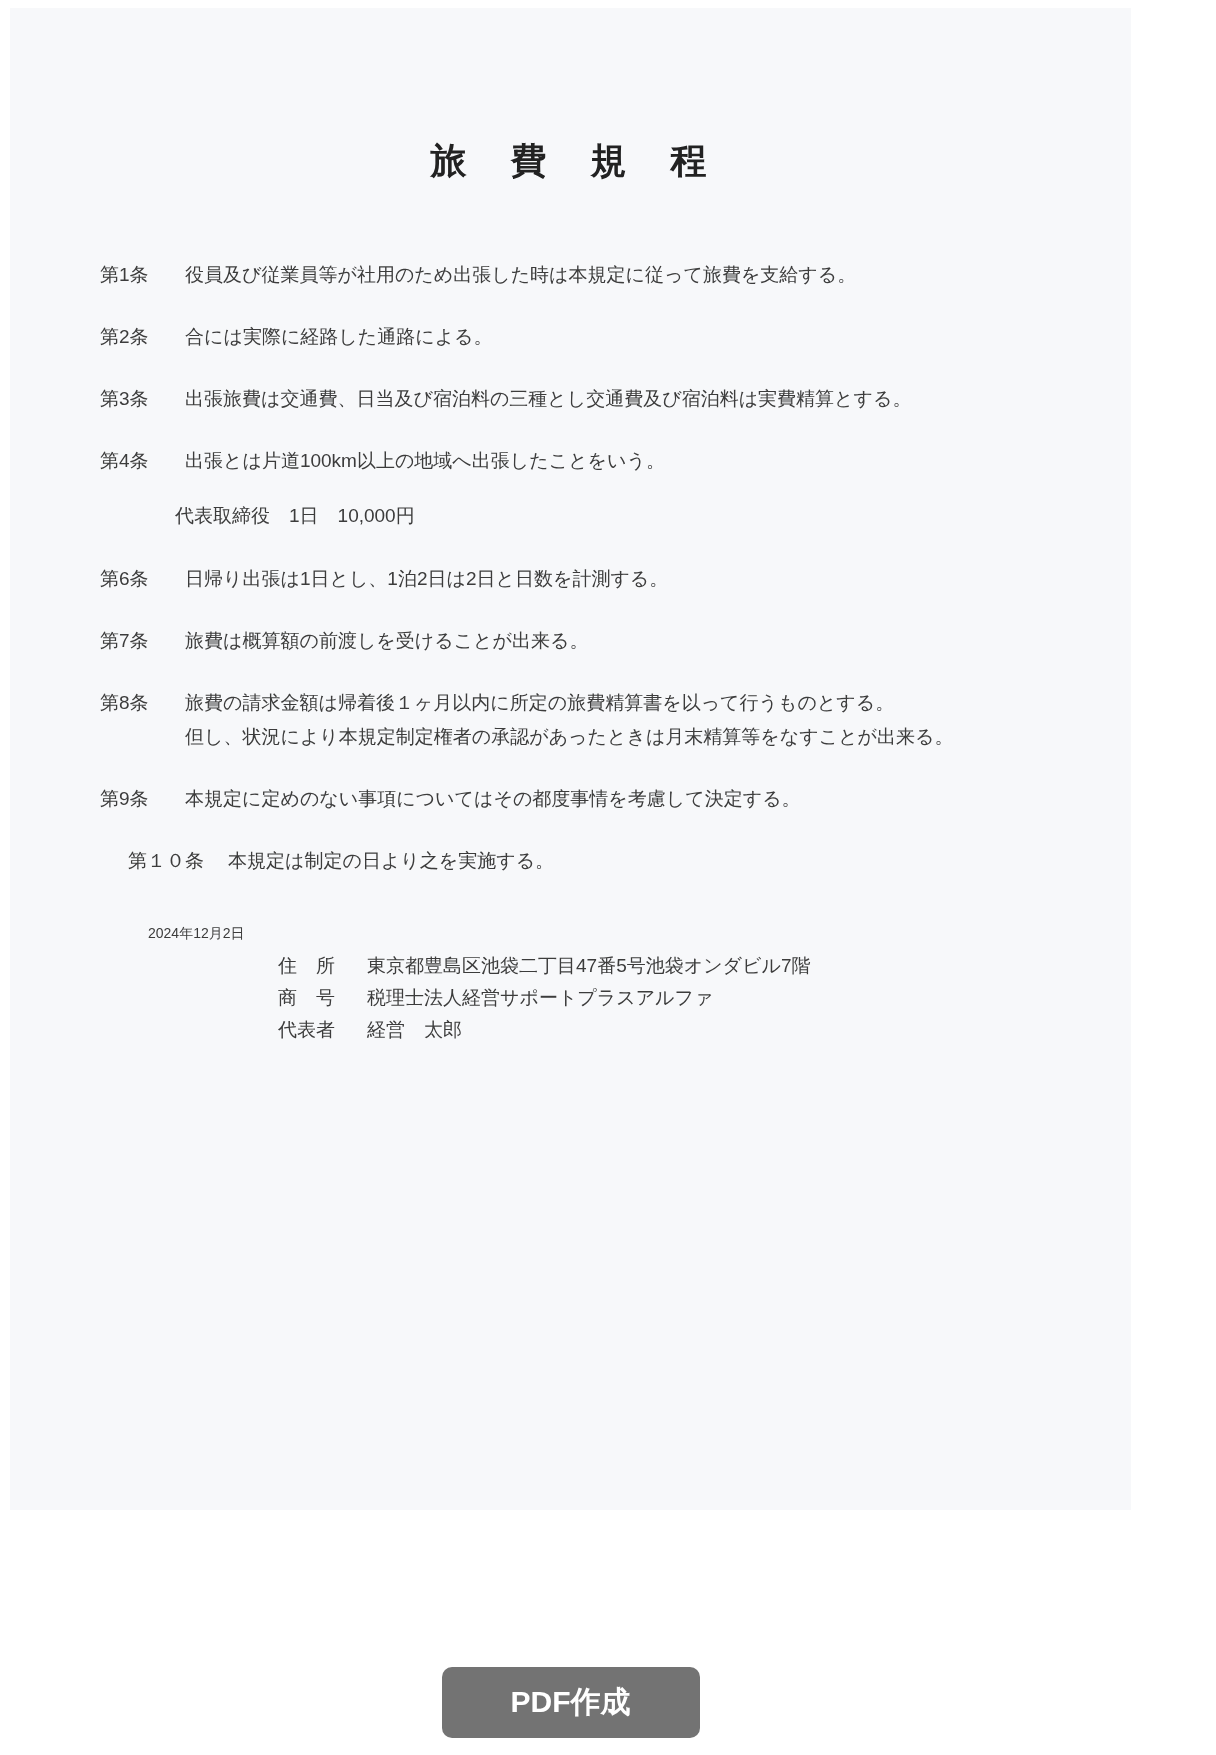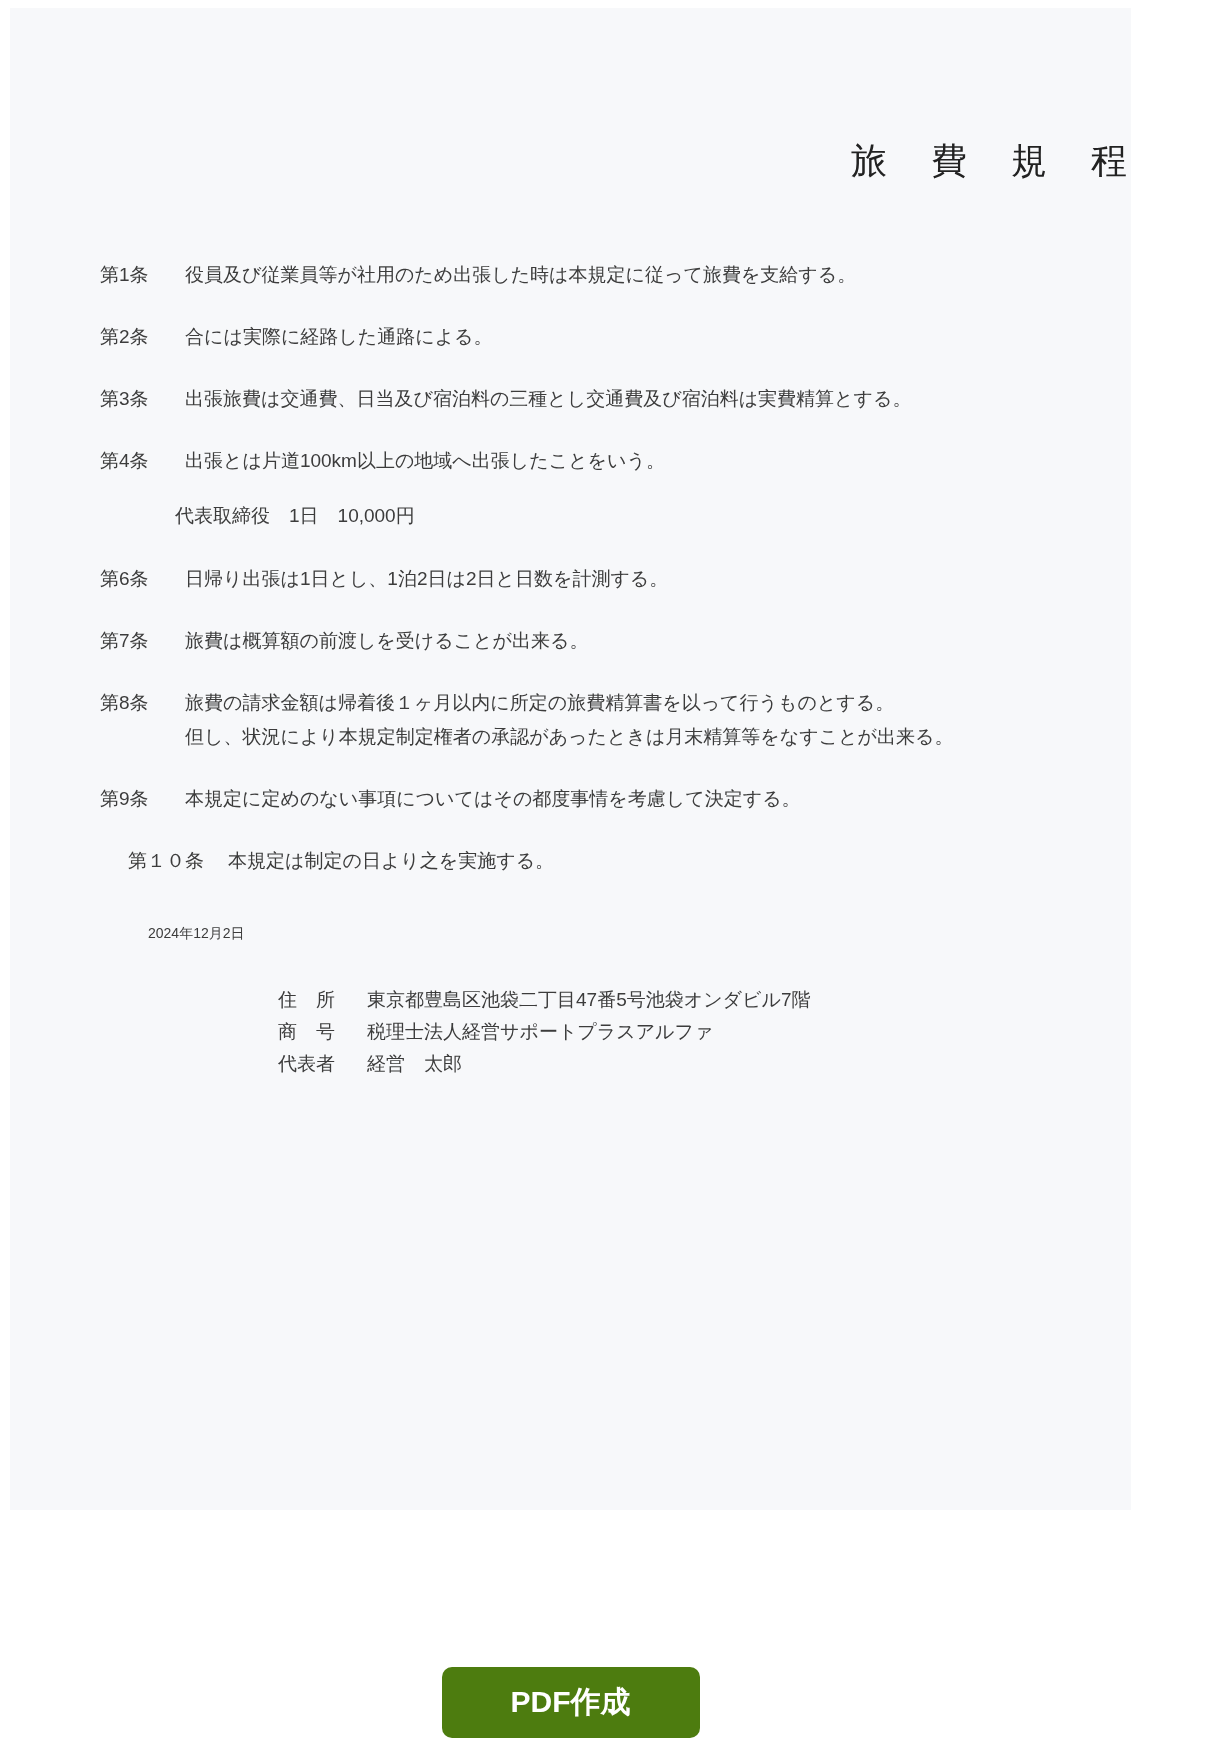--- a/index.html
+++ b/index.html
@@ -14,24 +14,24 @@
     padding-top: 8px;
   }
   .panel {
     width: 1121px;
     height: 1502px;
     background: #f7f8fa;
     padding-top: 131px;
     overflow: hidden;
   }
   .doc-title {
-    text-align: right;
+    text-align: center;
     font-size: 36px;
     line-height: 44px;
-    font-weight: normal;
+    font-weight: bold;
     letter-spacing: 4px;
     color: #222222;
     margin-bottom: 75px;
   }
   .articles {
     margin-left: 90px;
     margin-right: 60px;
     color: #3c3c3c;
     font-size: 19px;
     line-height: 34px;
@@ -57,42 +57,41 @@
   }
   .doc-date {
     margin-left: 138px;
     margin-top: 38px;
     color: #3c3c3c;
     font-size: 14px;
     line-height: 34px;
   }
   .signature {
     margin-left: 268px;
-    margin-top: 34px;
     color: #3c3c3c;
     font-size: 19px;
     line-height: 32px;
   }
   .sig-row { display: flex; }
   .sig-label {
     flex: none;
     width: 89px;
   }
   .footer {
     width: 1121px;
     display: flex;
     justify-content: center;
   }
   .pdf-button {
     margin-top: 157px;
     width: 258px;
     height: 71px;
     border: none;
     border-radius: 10px;
-    background: #4d7c0f;
+    background: #737373;
     color: #ffffff;
     font-family: "Liberation Sans", "DejaVu Sans", sans-serif;
     font-size: 30px;
     font-weight: bold;
     cursor: pointer;
   }
 </style>
 </head>
 <body>
 

